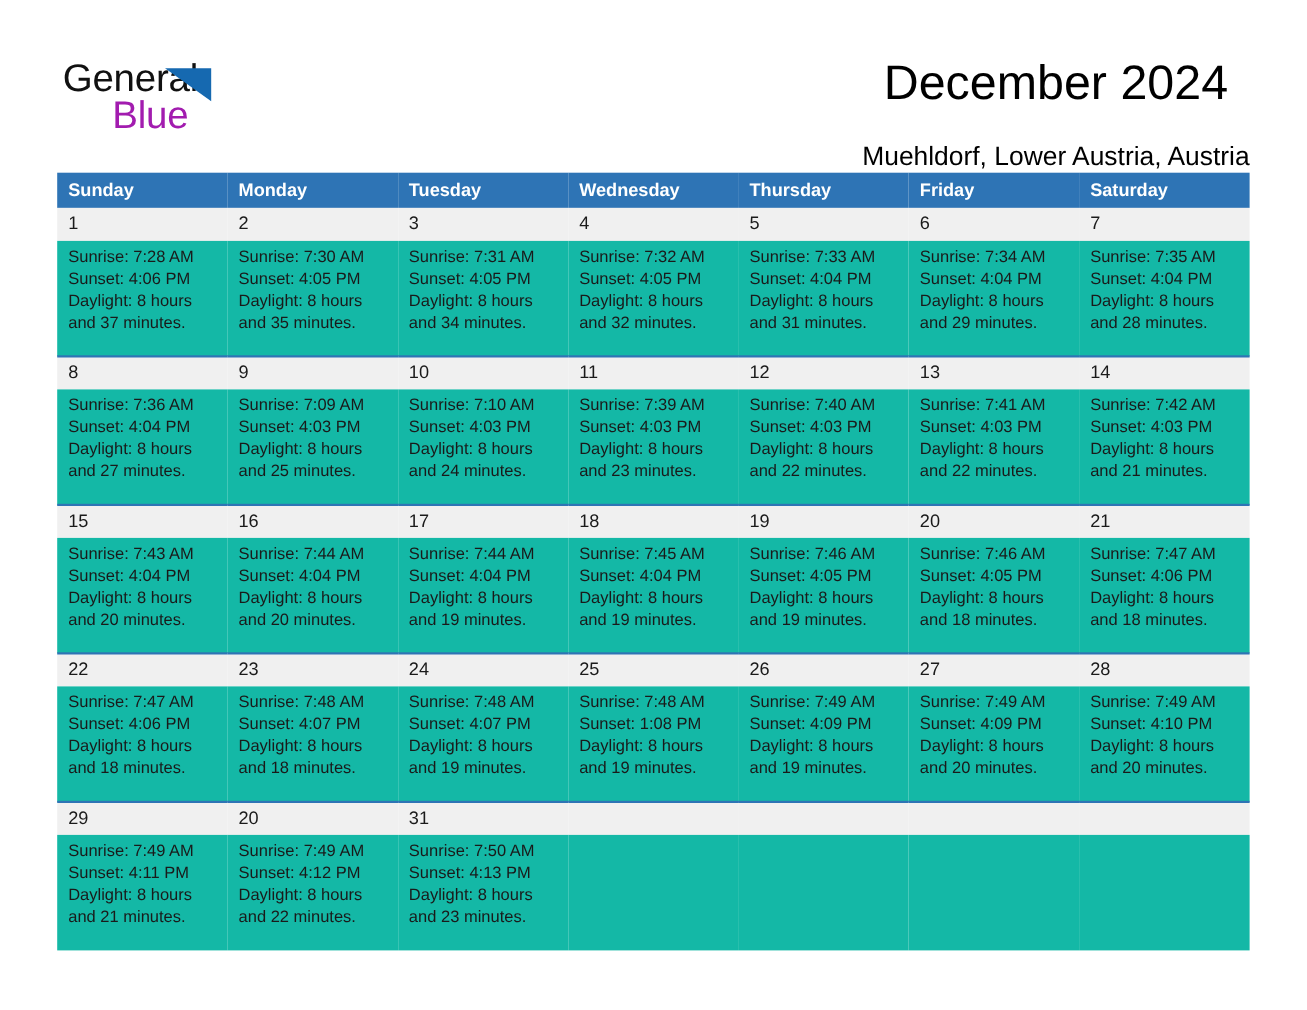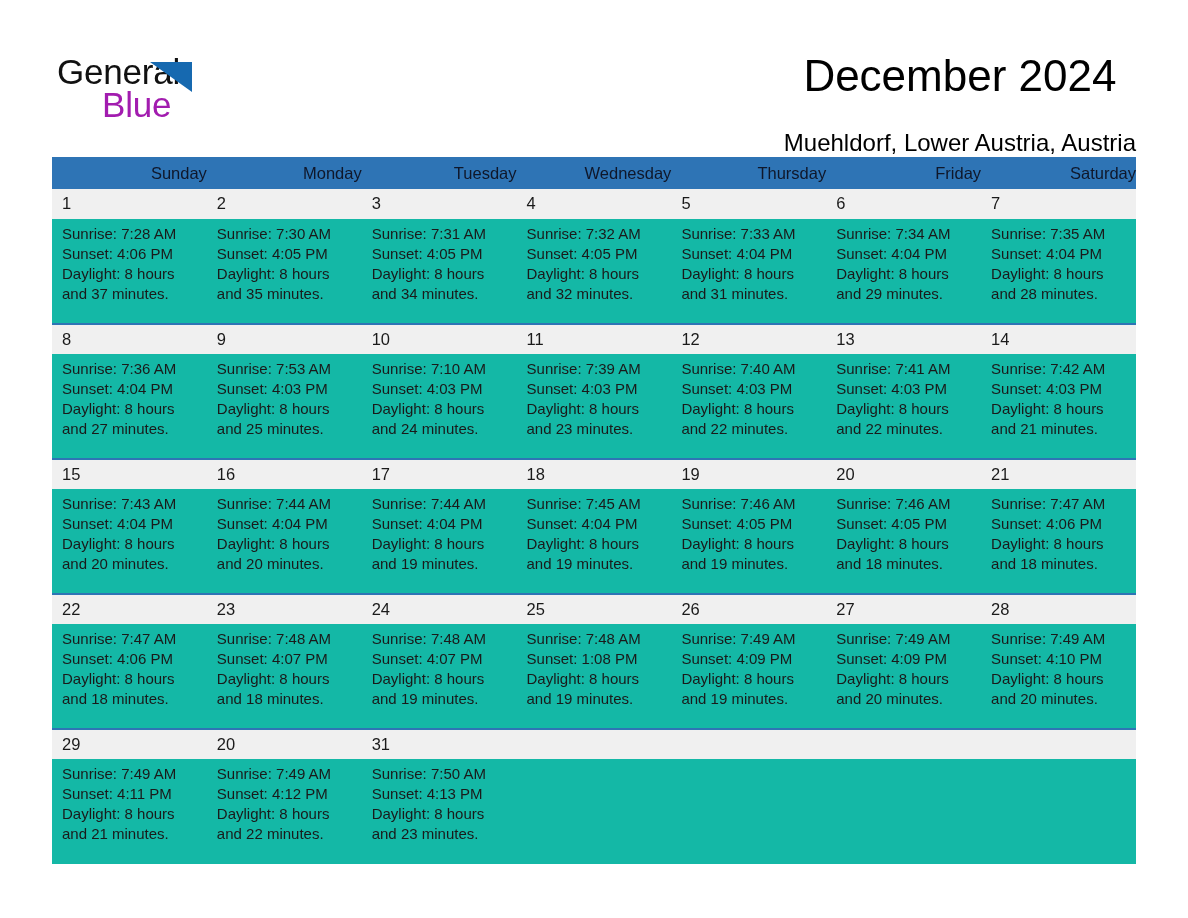--- a/index.html
+++ b/index.html
@@ -105,24 +105,24 @@
   }
   .calendar th,
   .calendar td {
     padding: 0;
     margin: 0;
     vertical-align: top;
   }
 
   .dow-row th {
     background: #2e74b5;
-    color: #0f172a;
+    color: #ffffff;
     font-size: 16.5px;
-    font-weight: normal;
-    text-align: right;
+    font-weight: bold;
+    text-align: left;
     height: 32px;
     line-height: 32px;
     padding-left: 10px;
     box-sizing: border-box;
     white-space: nowrap;
   }
 
   .daynum-row td {
     background: #f0f0f0;
     border-top: 2px solid #2e74b5;
@@ -287,21 +287,21 @@
           </td>
       </tr>
       <tr class="info-row">
         <td>
           <div class="info-line">Sunrise: 7:36 AM</div>
           <div class="info-line">Sunset: 4:04 PM</div>
           <div class="info-line">Daylight: 8 hours</div>
           <div class="info-line">and 27 minutes.</div>
         </td>
         <td>
-          <div class="info-line">Sunrise: 7:53 AM</div>
+          <div class="info-line">Sunrise: 7:09 AM</div>
           <div class="info-line">Sunset: 4:03 PM</div>
           <div class="info-line">Daylight: 8 hours</div>
           <div class="info-line">and 25 minutes.</div>
         </td>
         <td>
           <div class="info-line">Sunrise: 7:10 AM</div>
           <div class="info-line">Sunset: 4:03 PM</div>
           <div class="info-line">Daylight: 8 hours</div>
           <div class="info-line">and 24 minutes.</div>
         </td>

